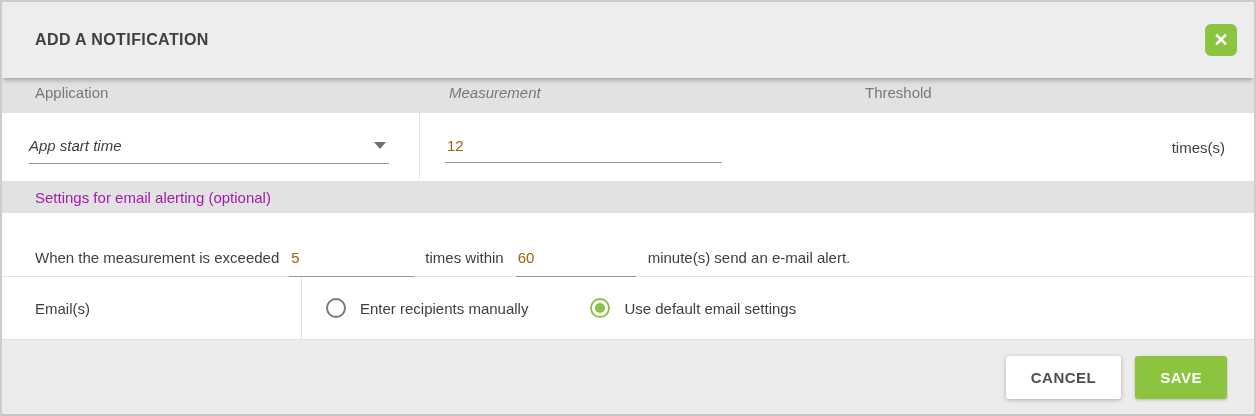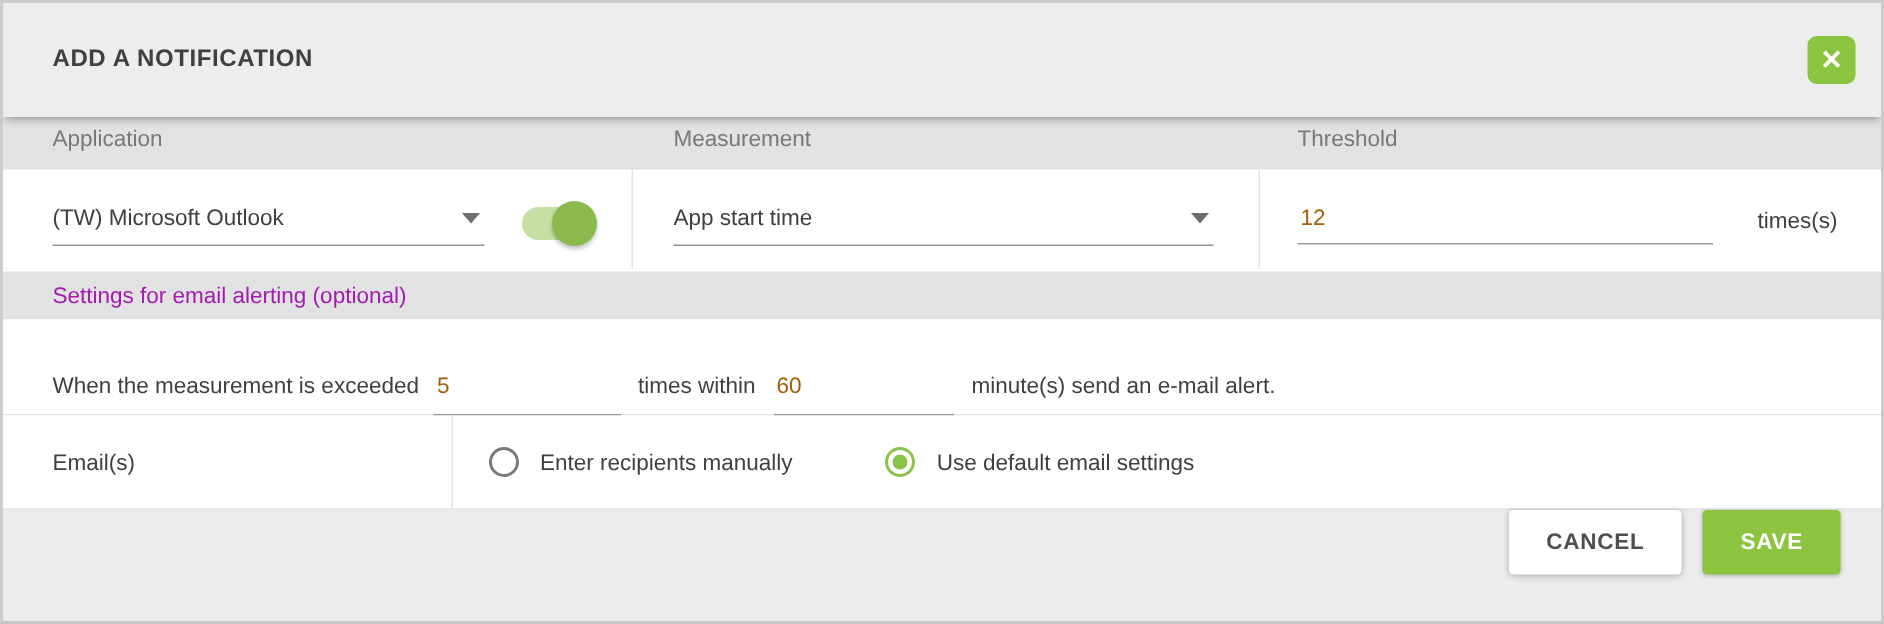--- a/index.html
+++ b/index.html
@@ -44,21 +44,21 @@
   .labels-row {
     height: 35px; flex: 0 0 35px;
     background: #e2e2e2;
     display: flex; align-items: flex-start;
     color: #787878;
     position: relative; z-index: 1;
   }
   .labels-row .col-label { padding-top: 6px; }
   
   .c1 { width: 420px; flex: 0 0 420px; padding-left: 33px; }
-  .c2 { width: 418px; flex: 0 0 418px; padding-left: 27px; }
+  .c2 { width: 418px; flex: 0 0 418px; padding-left: 27px; font-style: italic; }
   .c3 { flex: 1 1 auto; padding-left: 25px; padding-right: 29px; }
   
   .inputs-row {
     height: 66px; flex: 0 0 66px;
     background: #ffffff;
     display: flex; align-items: center;
   }
   .inputs-row .c1, .inputs-row .c2 { border-right: 1px solid #e3e3e3; height: 100%; display: flex; align-items: center; }
   .inputs-row .c3 { height: 100%; display: flex; align-items: center; }
   .select {
@@ -142,21 +142,21 @@
     flex: 0 0 20px;
   }
   .radio-option.selected .radio { border-color: #8bc34a; }
   .radio .dot { width: 10px; height: 10px; border-radius: 50%; background: transparent; }
   .radio-option.selected .radio .dot { background: #8bc34a; }
   .radio-label { margin-left: 14px; }
   
   .footer {
     flex: 1 1 auto;
     background: #ececec;
-    display: flex; align-items: flex-start; justify-content: flex-end;
+    display: flex; align-items: center; justify-content: flex-end;
     padding-right: 27px;
     border-top: 1px solid #e2e2e2;
   }
   .btn {
     height: 43px; padding: 0 25px;
     border: none; border-radius: 3px;
     font-family: "Liberation Sans", sans-serif;
     font-size: 15px; font-weight: bold; letter-spacing: 0.5px;
     cursor: pointer;
   }
@@ -182,29 +182,20 @@
     </button>
   </div>
 
   <div class="labels-row">
     <div class="c1 col-label">Application</div>
     <div class="c2 col-label">Measurement</div>
     <div class="c3 col-label">Threshold</div>
   </div>
 
   <div class="inputs-row">
-    <div class="c1">
-      <div class="select select-app">
-        <span>(TW) Microsoft Outlook</span>
-        <span class="caret"></span>
-      </div>
-      <div class="toggle">
-        <div class="knob"></div>
-      </div>
-    </div>
     <div class="c2">
       <div class="select select-meas">
         <span>App start time</span>
         <span class="caret"></span>
       </div>
     </div>
     <div class="c3">
       <input class="underline-input threshold-input" value="12" style="">
       <span class="unit">times(s)</span>
     </div>

